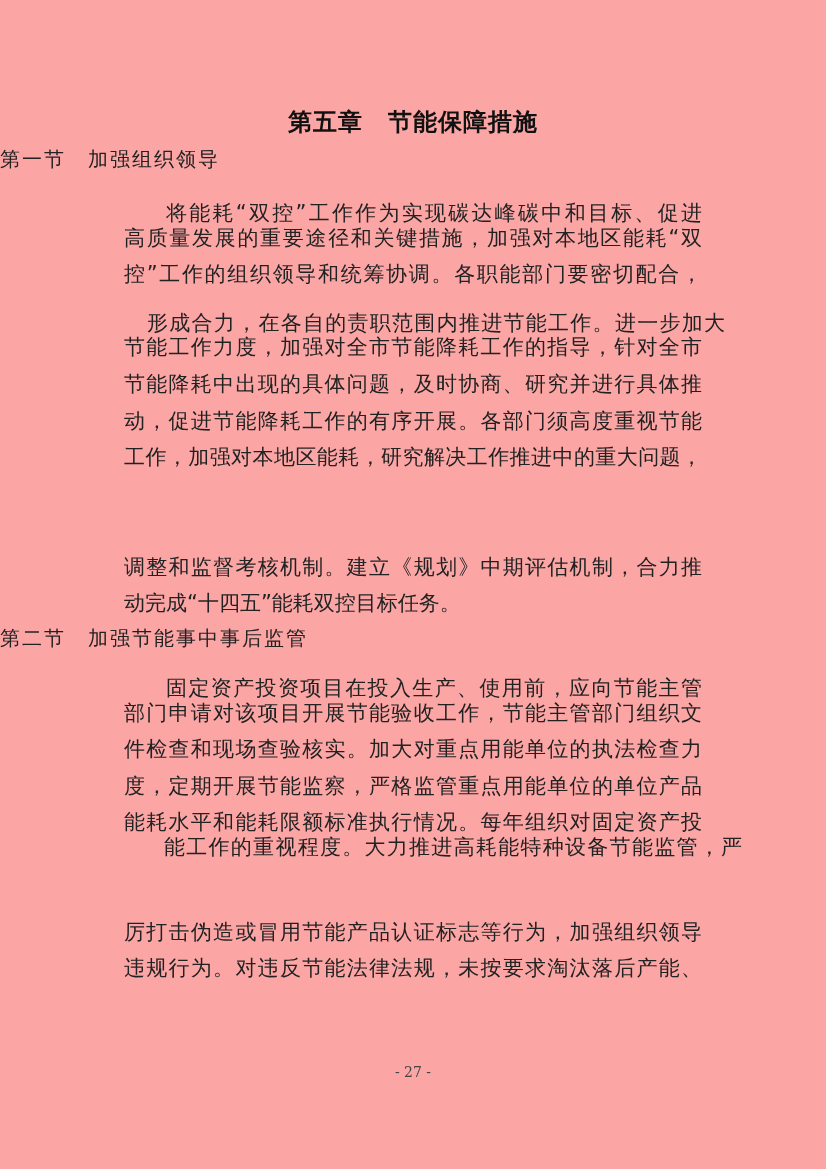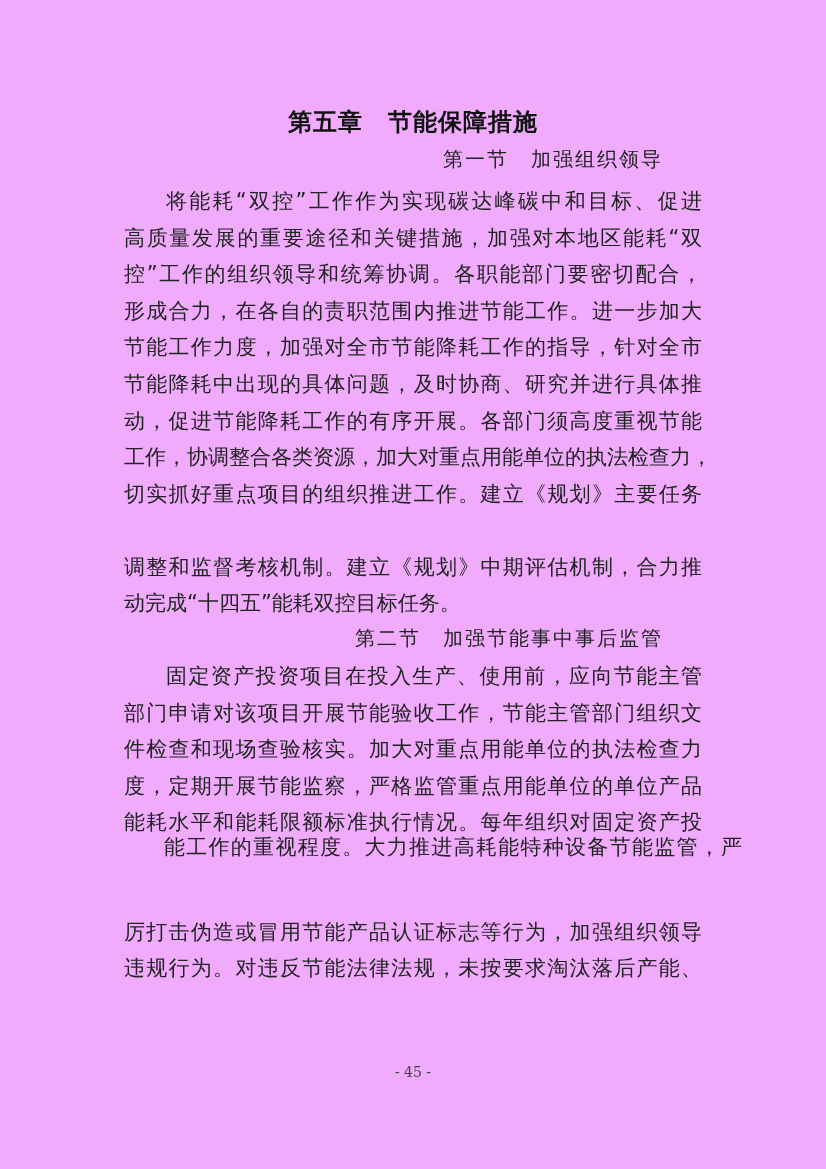--- a/index.html
+++ b/index.html
@@ -1,55 +1,54 @@
 <!DOCTYPE html>
 <html><head>
 <meta charset="utf-8">
 <style>
   html, body { margin:0; padding:0; background:#ffffff; }
   body { width:826px; height:1169px; position:relative; overflow:hidden; }
-  .page { position:absolute; left:0; top:0; width:826px; height:1169px; background:#f0abfc; }
+  .page { position:absolute; left:0; top:0; width:826px; height:1169px; background:#fca5a5; }
   .title { position:absolute; left:0; width:826px; top:106px; text-align:center;
            font-family:"DejaVu Sans", sans-serif; font-weight:bold; font-size:24px;
            color:#111; letter-spacing:1px; white-space:pre; }
-  .section { position:absolute; left:0; width:663px; text-align:right;
+  .section { position:absolute; left:0; width:663px; text-align:left;
              font-family:Liberation Serif, serif; font-size:20px; color:#222; white-space:pre; letter-spacing:2px; }
   .line { position:absolute; left:124px; width:578px; height:30px;
           font-family:"DejaVu Sans", sans-serif; font-size:21px; color:#222;
           text-align:justify; text-align-last:justify; white-space:nowrap; line-height:30px; }
-  .line.indent { left:166px; width:536px; }
+  .line.indent { left:166px; width:536px;margin-top:12px; }
   .line.last { text-align-last:left; }
   .pagenum { position:absolute; left:0; width:826px; top:1064px; text-align:center;
              font-family:"DejaVu Serif", serif; font-size:14px; color:#444; }
 </style>
 </head>
 <body>
 
 <div class="page">
   <div class="title">第五章　节能保障措施</div>
 
   <div class="section" style="top:146px;">第一节　加强组织领导</div>
 
   <div class="line indent" style="top:186px;">将能耗“双控”工作作为实现碳达峰碳中和目标、促进</div>
   <div class="line" style="top:259px;">控”工作的组织领导和统筹协调。各职能部门要密切配合，</div>
   <div class="line" style="top:223px;">高质量发展的重要途径和关键措施，加强对本地区能耗“双</div>
-  <div class="line" style="top:296px;">形成合力，在各自的责职范围内推进节能工作。进一步加大</div>
+  <div class="line" style="top:308px;margin-left:23px;">形成合力，在各自的责职范围内推进节能工作。进一步加大</div>
   <div class="line" style="top:369px;">节能降耗中出现的具体问题，及时协商、研究并进行具体推</div>
   <div class="line" style="top:332px;">节能工作力度，加强对全市节能降耗工作的指导，针对全市</div>
   <div class="line" style="top:406px;">动，促进节能降耗工作的有序开展。各部门须高度重视节能</div>
-  <div class="line" style="top:442px;">工作，协调整合各类资源，加大对重点用能单位的执法检查力，</div>
-  <div class="line" style="top:479px;">切实抓好重点项目的组织推进工作。建立《规划》主要任务</div>
+  <div class="line" style="top:442px;">工作，加强对本地区能耗，研究解决工作推进中的重大问题，</div>
   <div class="line" style="top:552px;">调整和监督考核机制。建立《规划》中期评估机制，合力推</div>
   <div class="line last" style="top:588px;">动完成“十四五”能耗双控目标任务。</div>
 
   <div class="section" style="top:625px;">第二节　加强节能事中事后监管</div>
 
   <div class="line indent" style="top:661px;">固定资产投资项目在投入生产、使用前，应向节能主管</div>
   <div class="line" style="top:698px;">部门申请对该项目开展节能验收工作，节能主管部门组织文</div>
   <div class="line" style="top:771px;">度，定期开展节能监察，严格监管重点用能单位的单位产品</div>
   <div class="line" style="top:734px;">件检查和现场查验核实。加大对重点用能单位的执法检查力</div>
   <div class="line" style="top:807px;">能耗水平和能耗限额标准执行情况。每年组织对固定资产投</div>
   <div class="line" style="top:832px;margin-left:40px;">能工作的重视程度。大力推进高耗能特种设备节能监管，严</div>
   <div class="line" style="top:917px;">厉打击伪造或冒用节能产品认证标志等行为，加强组织领导</div>
   <div class="line" style="top:953px;">违规行为。对违反节能法律法规，未按要求淘汰落后产能、</div>
 
-  <div class="pagenum">- 45 -</div>
+  <div class="pagenum">- 27 -</div>
 </div>
 
 </body></html>

